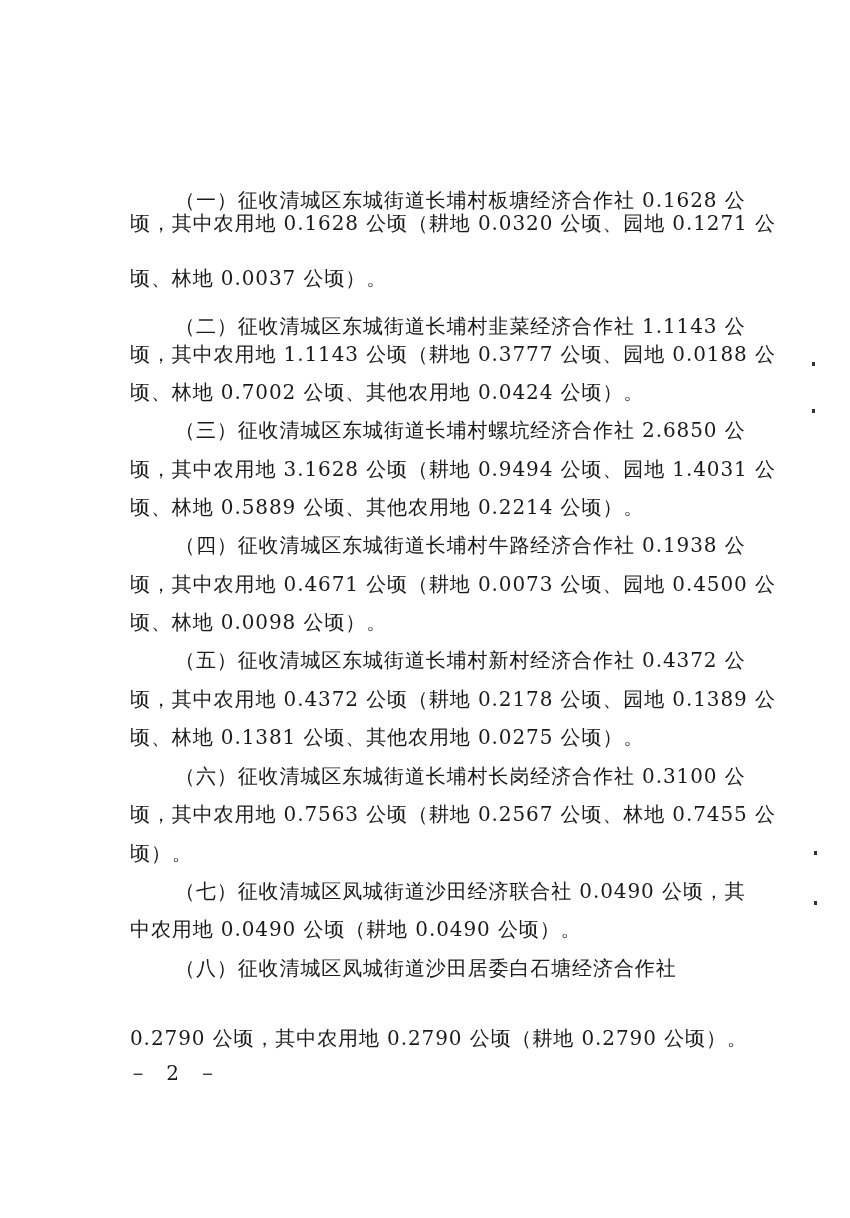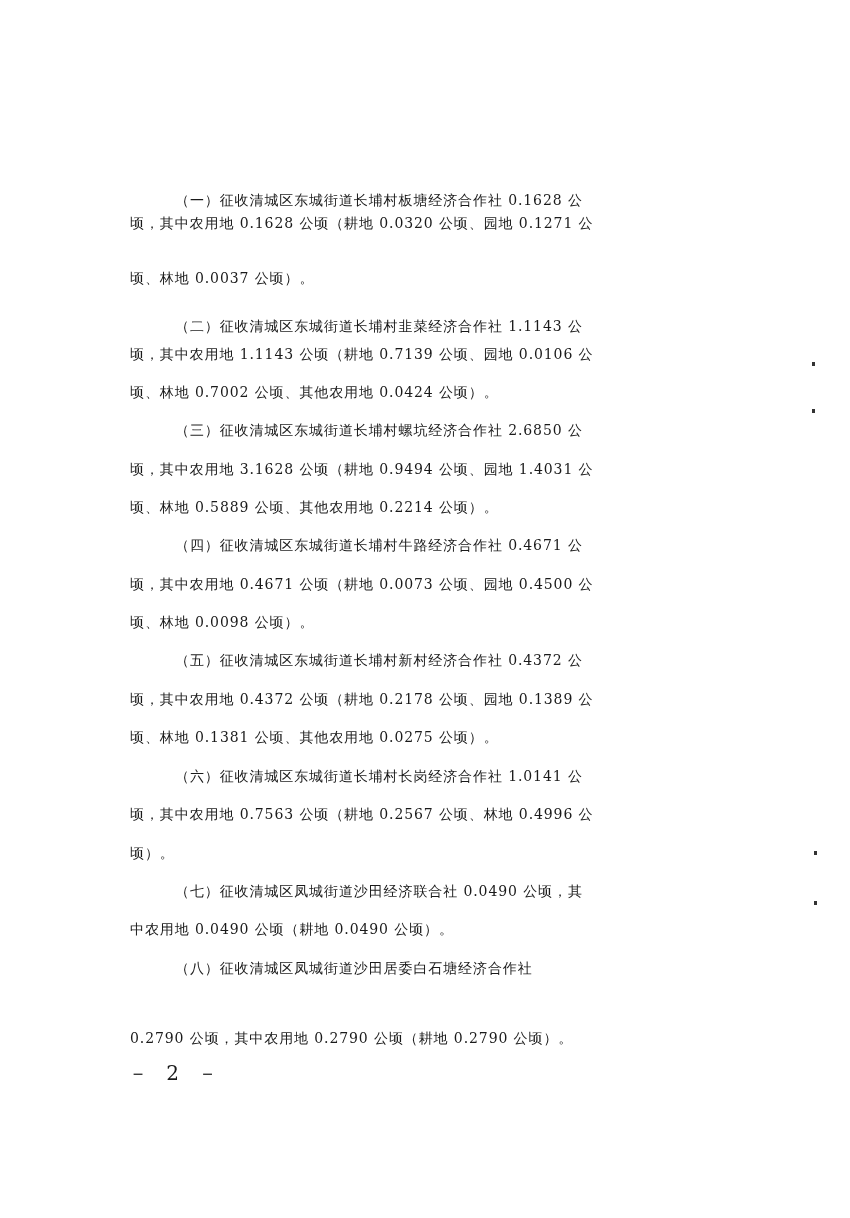--- a/index.html
+++ b/index.html
@@ -1,50 +1,50 @@
 <!DOCTYPE html>
 <html><head>
 <meta charset="utf-8">
 <style>
   html, body { margin: 0; padding: 0; background: #ffffff; }
   body { width: 850px; height: 1218px; position: relative; overflow: hidden;
          font-family: "DejaVu Serif", "Liberation Serif", serif; color: #1a1a1a; }
-  .line { position: absolute; left: 130px; font-size: 14px; line-height: 28px;
+  .line { position: absolute; left: 130px; font-size: 20px; line-height: 28px;
           white-space: nowrap; letter-spacing: 0.9px; }
   .line.indent { left: 175px; }
   .page-num { position: absolute; left: 128px; top: 1060px; font-size: 20px; letter-spacing: 6px; }
   .speck { position: absolute; width: 3px; height: 4px; background: #333; }
 </style>
 </head>
 <body>
 
 <div>
 
   <div class="line indent" style="top:186px">（一）征收清城区东城街道长埔村板塘经济合作社 0.1628 公</div>
   <div class="line" style="top:209px">顷，其中农用地 0.1628 公顷（耕地 0.0320 公顷、园地 0.1271 公</div>
   <div class="line" style="top:264px">顷、林地 0.0037 公顷）。</div>
 
   <div class="line indent" style="top:312px">（二）征收清城区东城街道长埔村韭菜经济合作社 1.1143 公</div>
-  <div class="line" style="top:340px">顷，其中农用地 1.1143 公顷（耕地 0.7139 公顷、园地 0.0106 公</div>
+  <div class="line" style="top:340px">顷，其中农用地 1.1143 公顷（耕地 0.3777 公顷、园地 0.0188 公</div>
   <div class="line" style="top:378px">顷、林地 0.7002 公顷、其他农用地 0.0424 公顷）。</div>
 
   <div class="line indent" style="top:416px">（三）征收清城区东城街道长埔村螺坑经济合作社 2.6850 公</div>
   <div class="line" style="top:455px">顷，其中农用地 3.1628 公顷（耕地 0.9494 公顷、园地 1.4031 公</div>
   <div class="line" style="top:493px">顷、林地 0.5889 公顷、其他农用地 0.2214 公顷）。</div>
 
-  <div class="line indent" style="top:531px">（四）征收清城区东城街道长埔村牛路经济合作社 0.4671 公</div>
+  <div class="line indent" style="top:531px">（四）征收清城区东城街道长埔村牛路经济合作社 0.1938 公</div>
   <div class="line" style="top:570px">顷，其中农用地 0.4671 公顷（耕地 0.0073 公顷、园地 0.4500 公</div>
   <div class="line" style="top:608px">顷、林地 0.0098 公顷）。</div>
 
   <div class="line indent" style="top:646px">（五）征收清城区东城街道长埔村新村经济合作社 0.4372 公</div>
   <div class="line" style="top:685px">顷，其中农用地 0.4372 公顷（耕地 0.2178 公顷、园地 0.1389 公</div>
   <div class="line" style="top:723px">顷、林地 0.1381 公顷、其他农用地 0.0275 公顷）。</div>
 
-  <div class="line indent" style="top:762px">（六）征收清城区东城街道长埔村长岗经济合作社 1.0141 公</div>
-  <div class="line" style="top:800px">顷，其中农用地 0.7563 公顷（耕地 0.2567 公顷、林地 0.4996 公</div>
+  <div class="line indent" style="top:762px">（六）征收清城区东城街道长埔村长岗经济合作社 0.3100 公</div>
+  <div class="line" style="top:800px">顷，其中农用地 0.7563 公顷（耕地 0.2567 公顷、林地 0.7455 公</div>
   <div class="line" style="top:839px">顷）。</div>
 
   <div class="line indent" style="top:877px">（七）征收清城区凤城街道沙田经济联合社 0.0490 公顷，其</div>
   <div class="line" style="top:915px">中农用地 0.0490 公顷（耕地 0.0490 公顷）。</div>
 
   <div class="line indent" style="top:954px">（八）征收清城区凤城街道沙田居委白石塘经济合作社</div>
   <div class="line" style="top:1024px">0.2790 公顷，其中农用地 0.2790 公顷（耕地 0.2790 公顷）。</div>
 
   <div class="page-num">－ 2 －</div>
 

